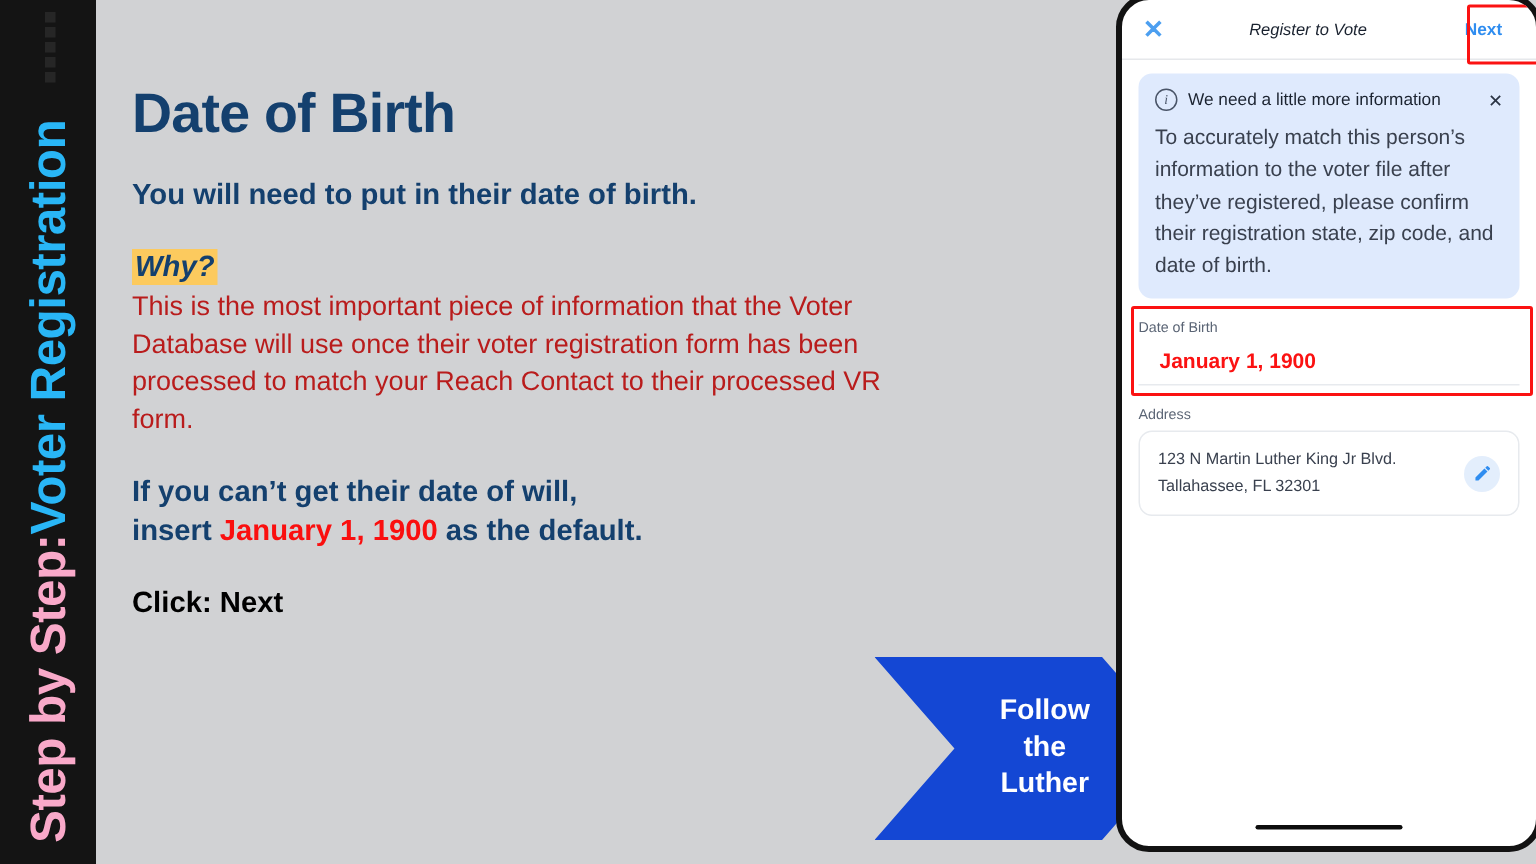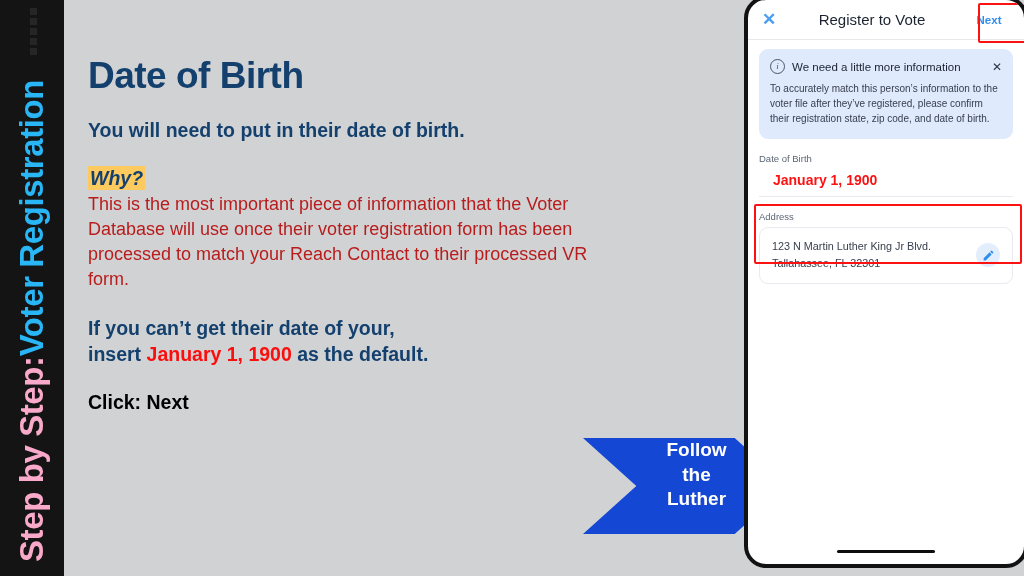--- a/index.html
+++ b/index.html
@@ -119,29 +119,29 @@
     color: #000000;
     margin: 0;
   }
 
   
   .arrow-banner {
     position: absolute;
     left: 583px;
     top: 438px;
     width: 205px;
-    height: 96px;
+    height: 122px;
     background: #1447d4;
     color: #ffffff;
     -webkit-clip-path: polygon(0 0, 74% 0, 100% 50%, 74% 100%, 0 100%, 26% 50%);
     clip-path: polygon(0 0, 74% 0, 100% 50%, 74% 100%, 0 100%, 26% 50%);
     display: flex;
     flex-direction: column;
     align-items: center;
-    justify-content: flex-start;
+    justify-content: center;
     font-size: 19px;
     font-weight: bold;
     line-height: 1.3;
     text-align: center;
     padding-left: 22px;
     box-sizing: border-box;
   }
 
   
   .phone {
@@ -172,23 +172,24 @@
     align-items: center;
     justify-content: center;
     color: #4c9ff0;
     font-size: 17px;
     font-weight: bold;
     line-height: 1;
   }
   .header-title {
     flex: 1;
     text-align: center;
-    font-size: 15px;
+    font-size: 11px;
     color: #1b2330;
     font-weight: normal;
+    font-style: italic;
   }
   .next-wrap {
     position: relative;
     width: 54px;
     display: flex;
     align-items: center;
     justify-content: center;
   }
   .next-btn {
     font-size: 11.5px;
@@ -250,21 +251,21 @@
     font-weight: normal;
     color: #1b2330;
   }
   .info-close {
     font-size: 12px;
     color: #2b3444;
     line-height: 1;
     padding-left: 4px;
   }
   .info-text {
-    font-size: 10px;
+    font-size: 14px;
     color: #39404e;
     line-height: 1.52;
   }
 
   .field {
     margin-top: 14px;
   }
   .field-label {
     font-size: 9.5px;
     color: #5b6575;
@@ -331,21 +332,21 @@
         <span class="t-cyan"> Voter Registration</span>
     </div>
   </div>
 
   <div class="content">
     <h1 class="page-title">Date of Birth</h1>
     <p class="lead">You will need to put in their date of birth.</p>
     <div><span class="why">Why?</span></div>
     <p class="body-para">This is the most important piece of information that the Voter Database will use once their voter registration form has been processed to match your Reach Contact to their processed VR form.</p>
     <p class="bold-block">
-      <span>If you can’t get their date of your,</span><br>
+      <span>If you can’t get their date of will,</span><br>
       <span>insert </span><span class="red">January 1, 1900</span><span> as the default.</span>
     </p>
     <p class="click-next">Click: Next</p>
   </div>
 
   <div class="arrow-banner">
     <span>Follow</span>
     <span>the</span>
     <span>Luther</span>
   </div>

